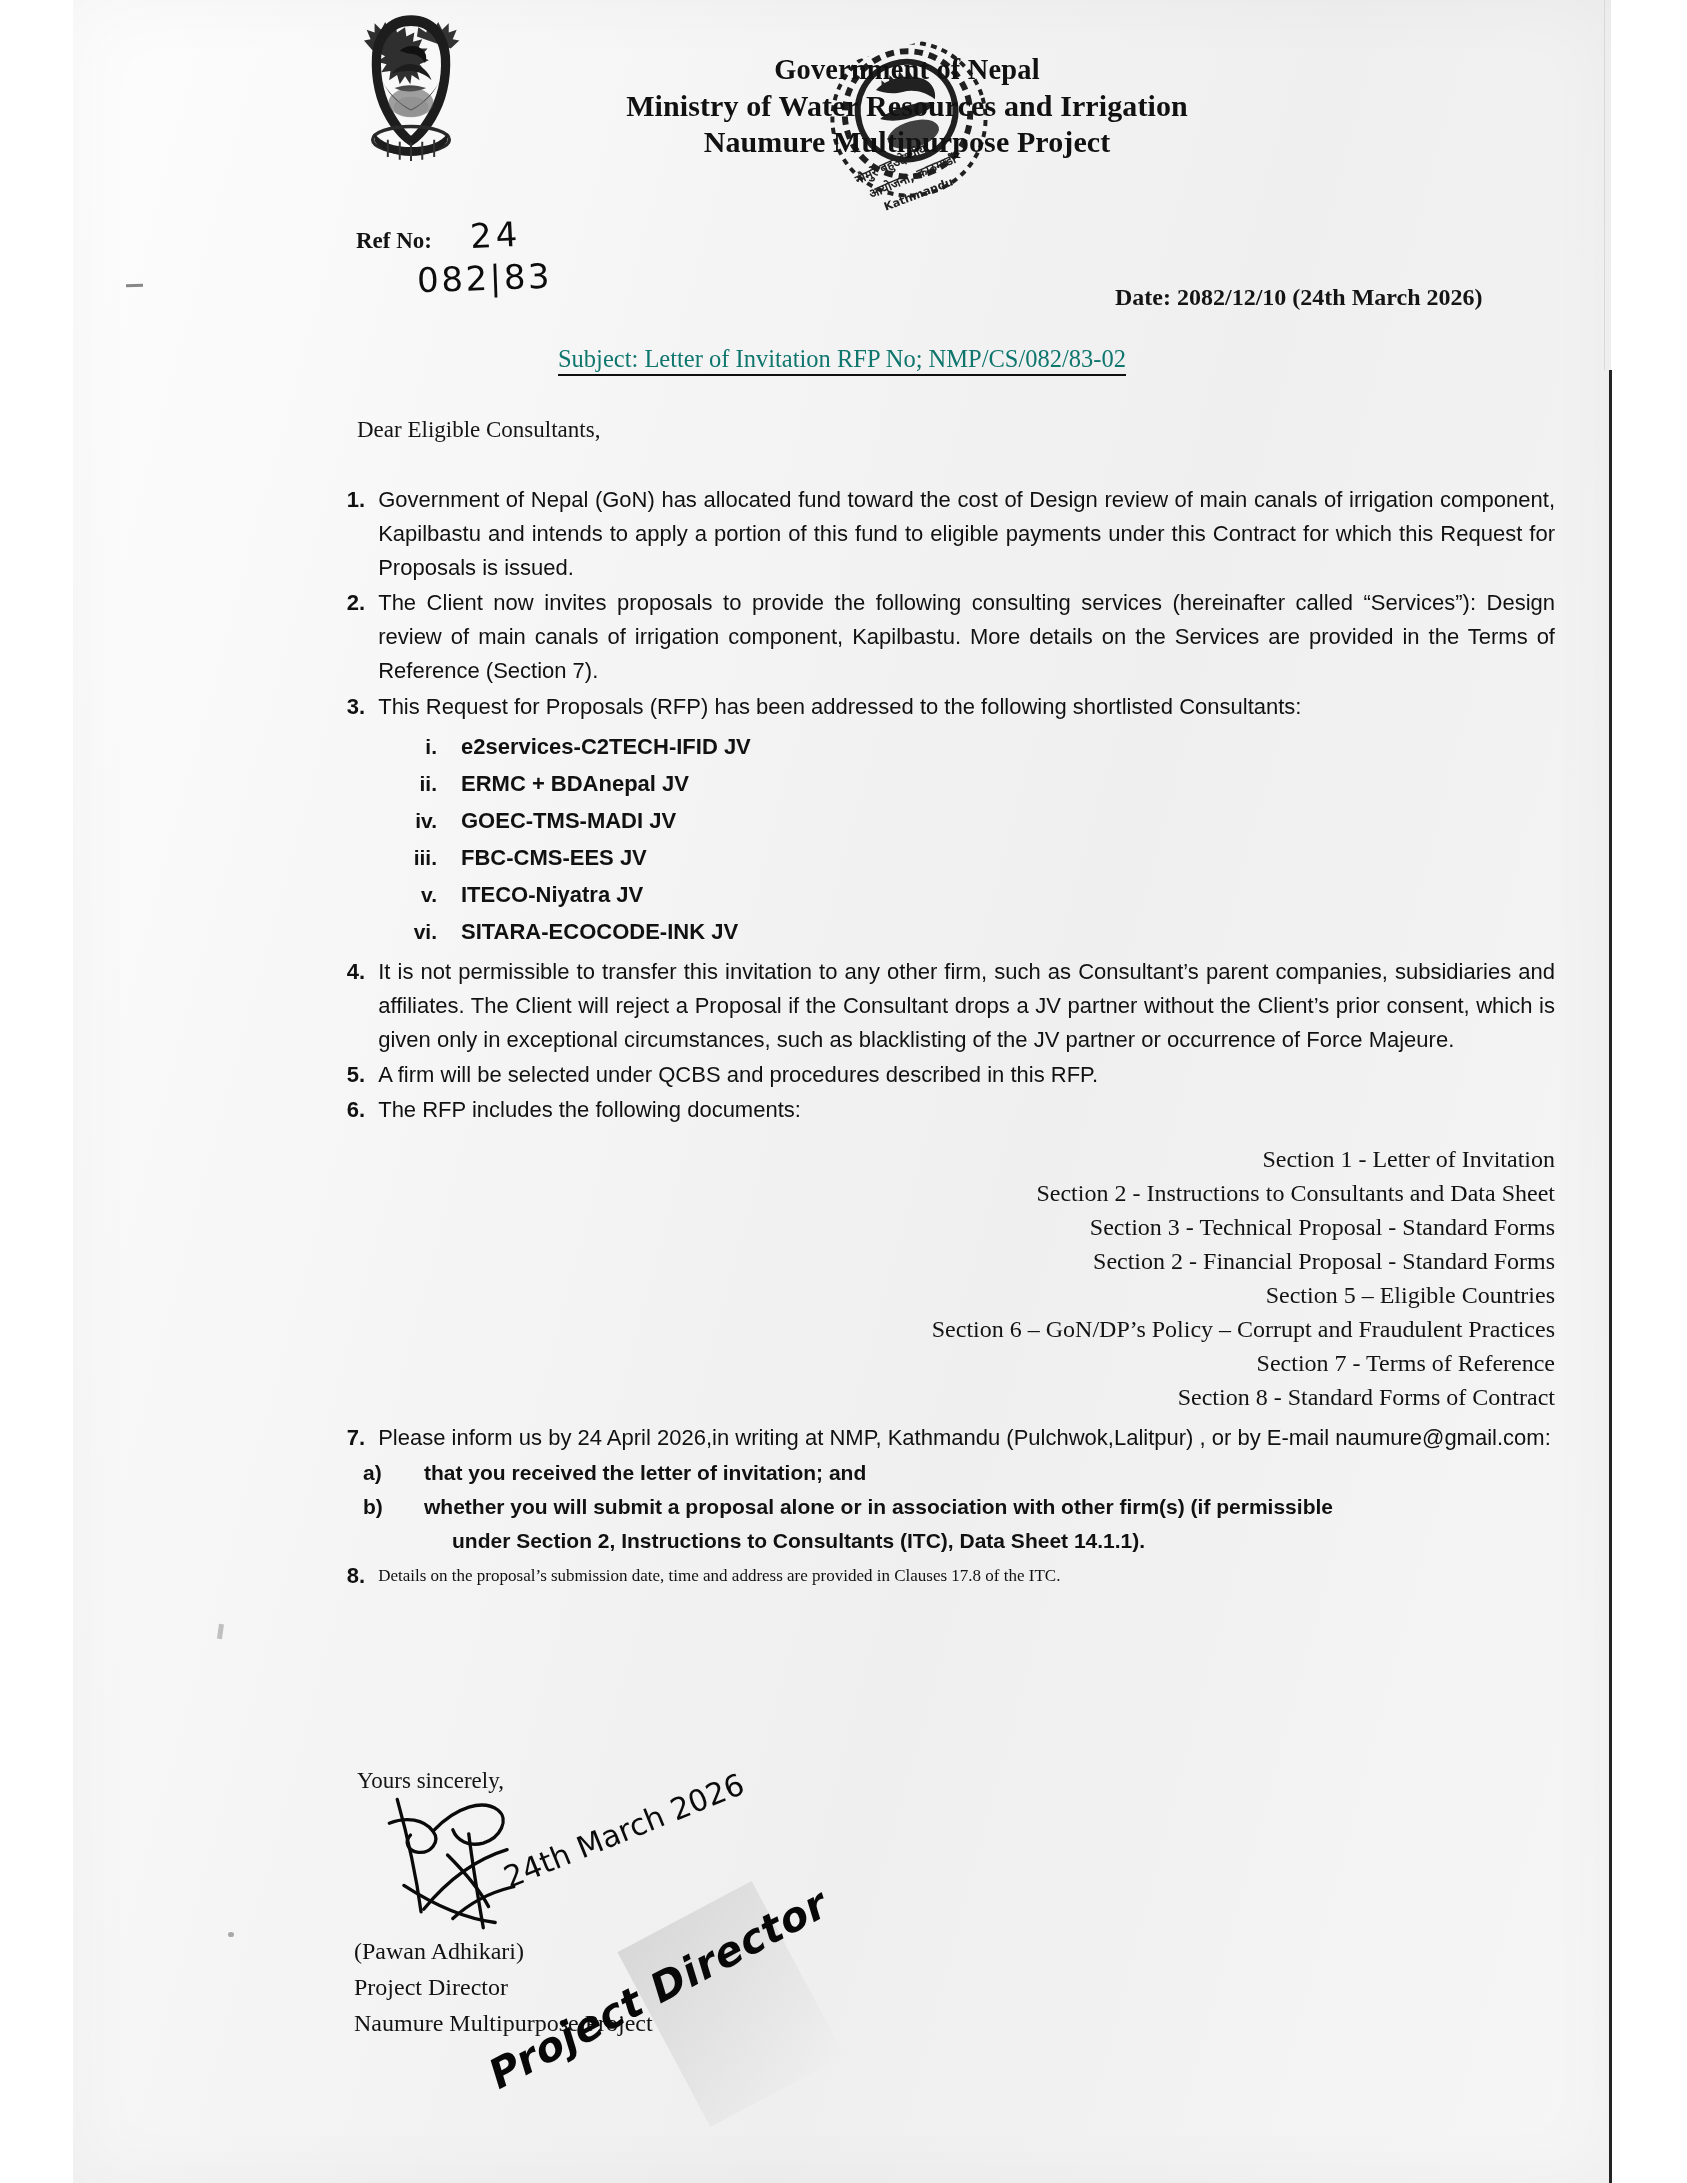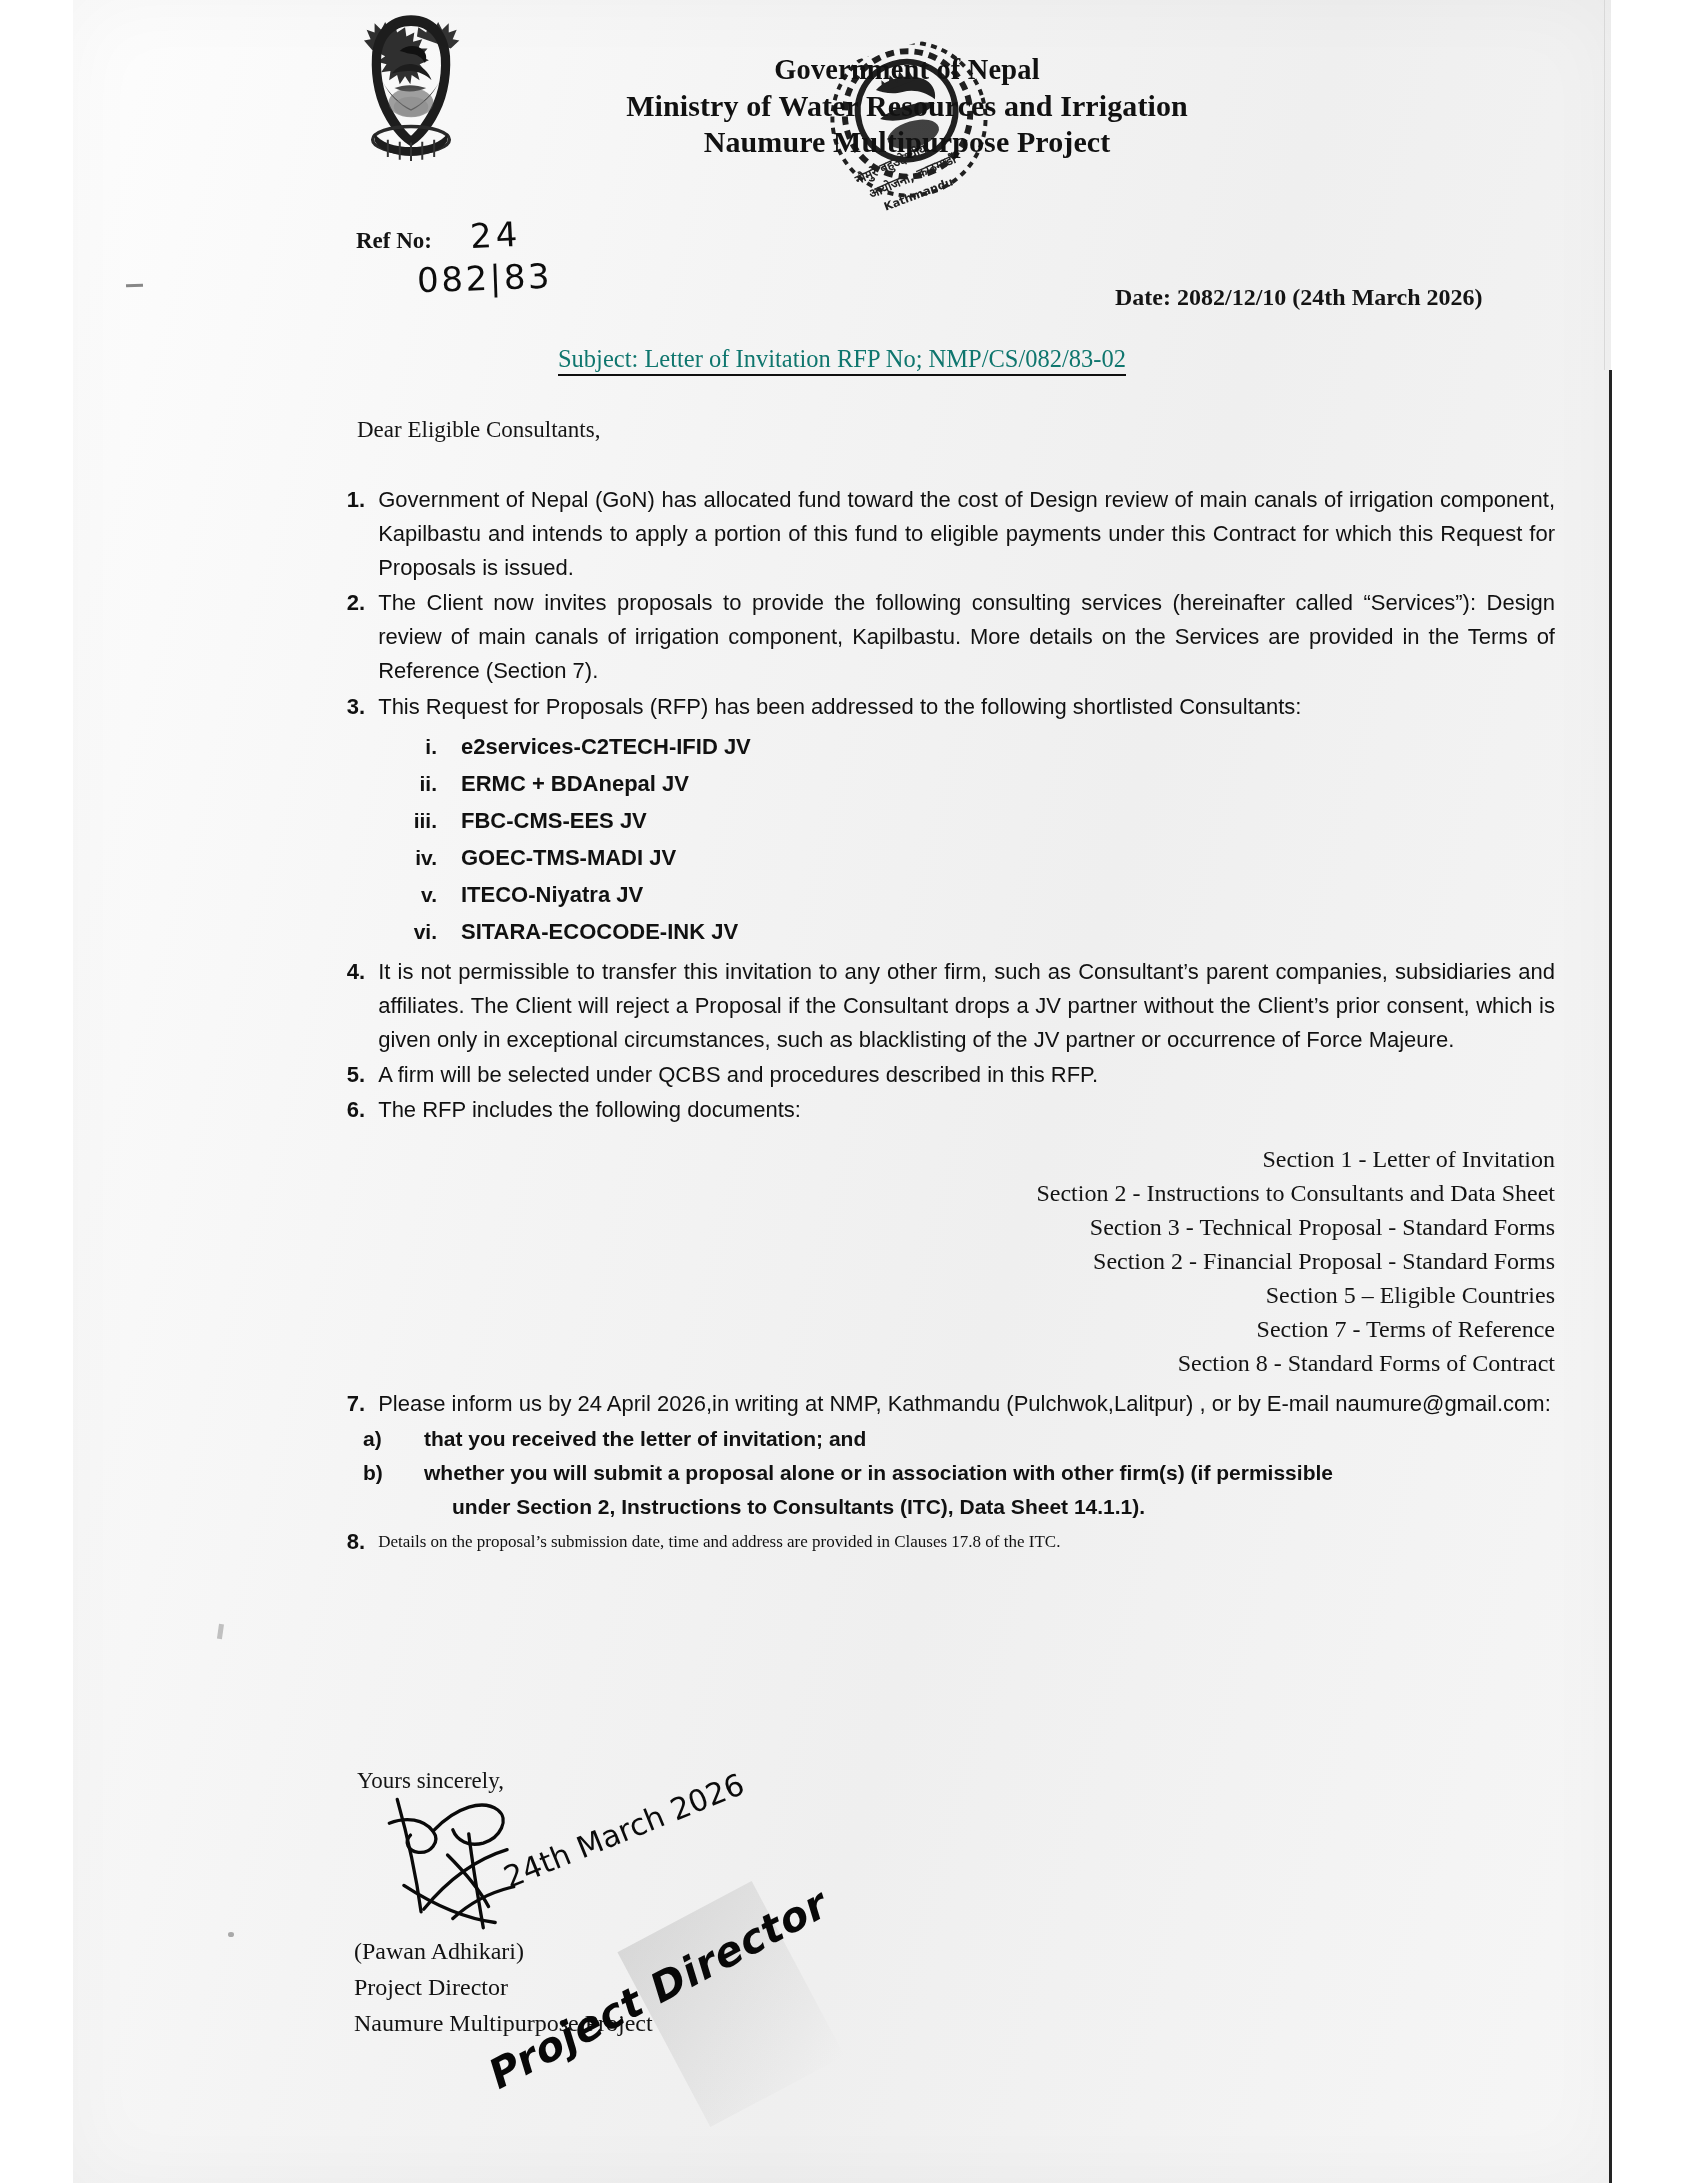--- a/index.html
+++ b/index.html
@@ -197,26 +197,26 @@
     <div class="rlist">
       <div class="rrow">
         <div class="rnum">i.</div>
         <div class="rtxt">e2services-C2TECH-IFID JV</div>
       </div>
       <div class="rrow">
         <div class="rnum">ii.</div>
         <div class="rtxt">ERMC + BDAnepal JV</div>
       </div>
       <div class="rrow">
+        <div class="rnum">iv.</div>
+        <div class="rtxt">GOEC-TMS-MADI JV</div>
+      </div>
+      <div class="rrow">
         <div class="rnum">iii.</div>
         <div class="rtxt">FBC-CMS-EES JV</div>
-      </div>
-      <div class="rrow">
-        <div class="rnum">iv.</div>
-        <div class="rtxt">GOEC-TMS-MADI JV</div>
       </div>
       <div class="rrow">
         <div class="rnum">v.</div>
         <div class="rtxt">ITECO-Niyatra JV</div>
       </div>
       <div class="rrow">
         <div class="rnum">vi.</div>
         <div class="rtxt">SITARA-ECOCODE-INK JV</div>
       </div>
     </div>
@@ -235,20 +235,21 @@
       <div class="nnum">6.</div>
       <div class="ntxt">The RFP includes the following documents:</div>
     </div>
 
     <div class="seclist">
       <div>Section 1 - Letter of Invitation</div>
       <div>Section 2 - Instructions to Consultants and Data Sheet</div>
       <div>Section 3 - Technical Proposal - Standard Forms</div>
       <div>Section 2 - Financial Proposal - Standard Forms</div>
       <div>Section 5 – Eligible Countries</div>
+      <div>Section 6 – GoN/DP’s Policy – Corrupt and Fraudulent Practices</div>
       <div>Section 7 - Terms of Reference</div>
       <div>Section 8 - Standard Forms of Contract</div>
     </div>
 
     <div class="nrow">
       <div class="nnum">7.</div>
       <div class="ntxt">Please inform us by 24 April 2026,in writing at NMP, Kathmandu (Pulchwok,Lalitpur) , or by E-mail naumure@gmail.com:</div>
     </div>
 
     <div class="ablist">

